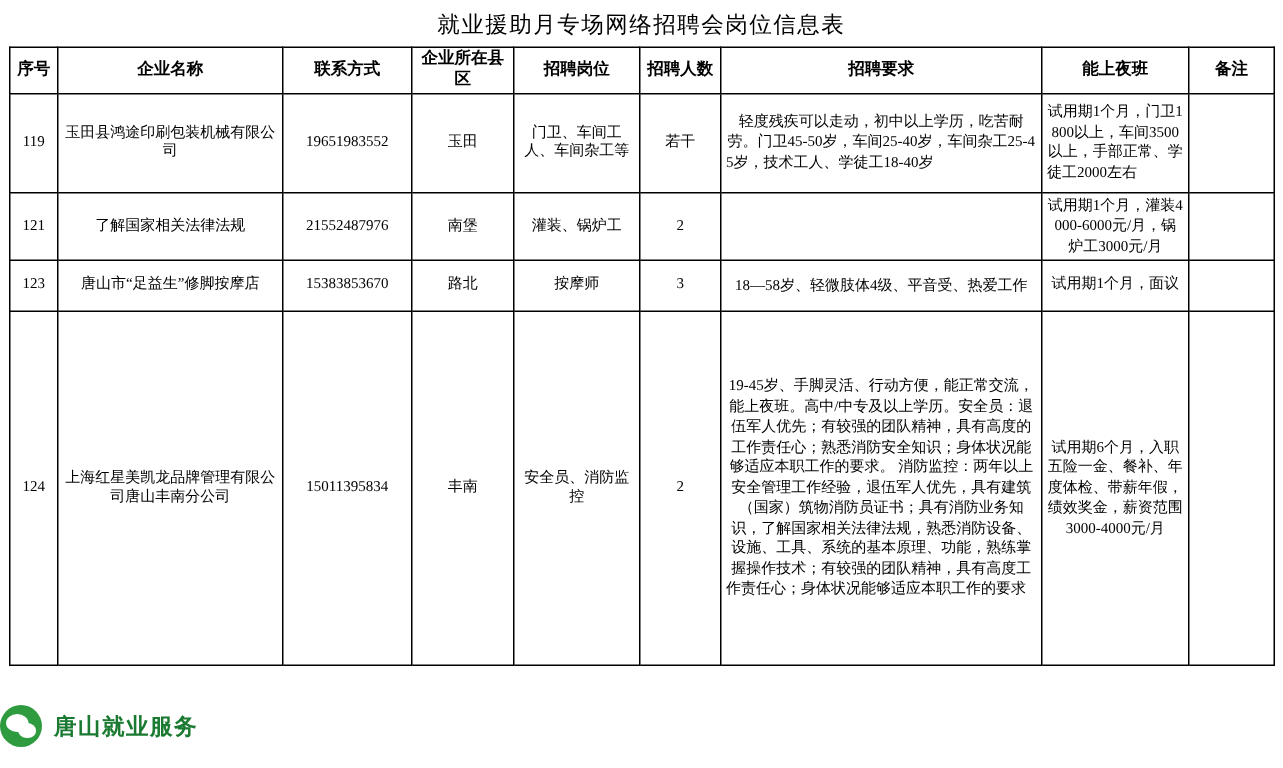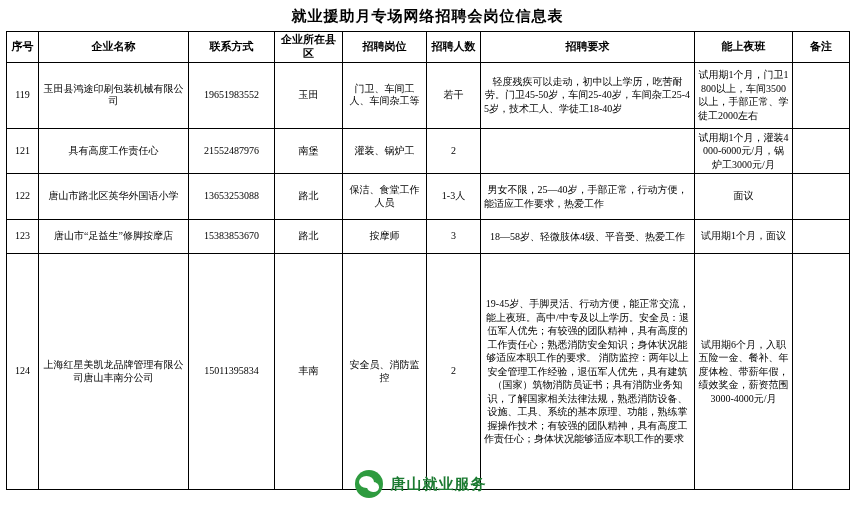--- a/index.html
+++ b/index.html
@@ -17,21 +17,21 @@
   .page {
     position: relative;
     width: 855px;
     height: 512px;
     box-sizing: border-box;
     padding: 4px 6px 0 6px;
   }
   .doc-title {
     text-align: center;
     font-size: 15px;
-    font-weight: bold;
+    font-weight: normal;
     letter-spacing: 1px;
     padding: 3px 0 5px 0;
   }
   table.jobs {
     border-collapse: collapse;
     width: 843px;
     table-layout: fixed;
     font-size: 10px;
     line-height: 1.25;
   }
@@ -69,21 +69,21 @@
   .c-note { width: 57px; }
 
   .footer {
     position: absolute;
     left: 0;
     bottom: 0;
     width: 855px;
     height: 56px;
     display: flex;
     align-items: center;
-    justify-content: center;
+    justify-content: flex-start;
     padding-right: 14px;
     box-sizing: border-box;
   }
   .wechat {
     display: flex;
     align-items: center;
     gap: 8px;
   }
   .wechat-badge {
     width: 28px;
@@ -155,38 +155,27 @@
         <td>19651983552</td>
         <td>玉田</td>
         <td>门卫、车间工人、车间杂工等</td>
         <td>若干</td>
         <td class="req">轻度残疾可以走动，初中以上学历，吃苦耐劳。门卫45-50岁，车间25-40岁，车间杂工25-45岁，技术工人、学徒工18-40岁</td>
         <td class="req">试用期1个月，门卫1800以上，车间3500以上，手部正常、学徒工2000左右</td>
         <td></td>
       </tr>
       <tr style="height:40px;">
         <td>121</td>
-        <td>具有高度工作责任心</td>
+        <td>了解国家相关法律法规</td>
         <td>21552487976</td>
         <td>南堡</td>
         <td>灌装、锅炉工</td>
         <td>2</td>
         <td></td>
         <td class="req center">试用期1个月，灌装4000-6000元/月，锅炉工3000元/月</td>
-        <td></td>
-      </tr>
-      <tr style="height:46px;">
-        <td>122</td>
-        <td>唐山市路北区英华外国语小学</td>
-        <td>13653253088</td>
-        <td>路北</td>
-        <td>保洁、食堂工作人员</td>
-        <td>1-3人</td>
-        <td class="req">男女不限，25—40岁，手部正常，行动方便，能适应工作要求，热爱工作</td>
-        <td>面议</td>
         <td></td>
       </tr>
       <tr style="height:34px;">
         <td>123</td>
         <td>唐山市“足益生”修脚按摩店</td>
         <td>15383853670</td>
         <td>路北</td>
         <td>按摩师</td>
         <td>3</td>
         <td class="req center">18—58岁、轻微肢体4级、平音受、热爱工作</td>

